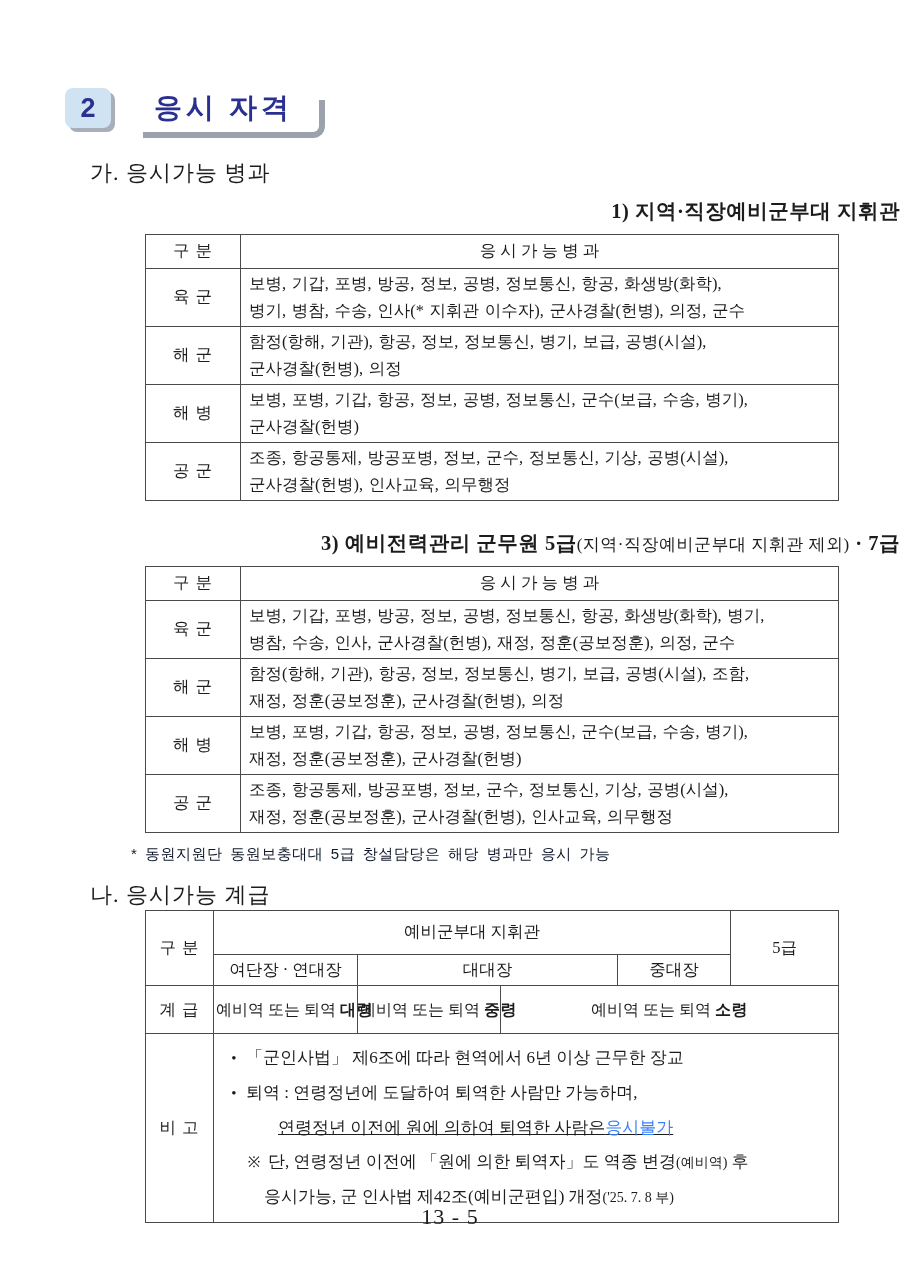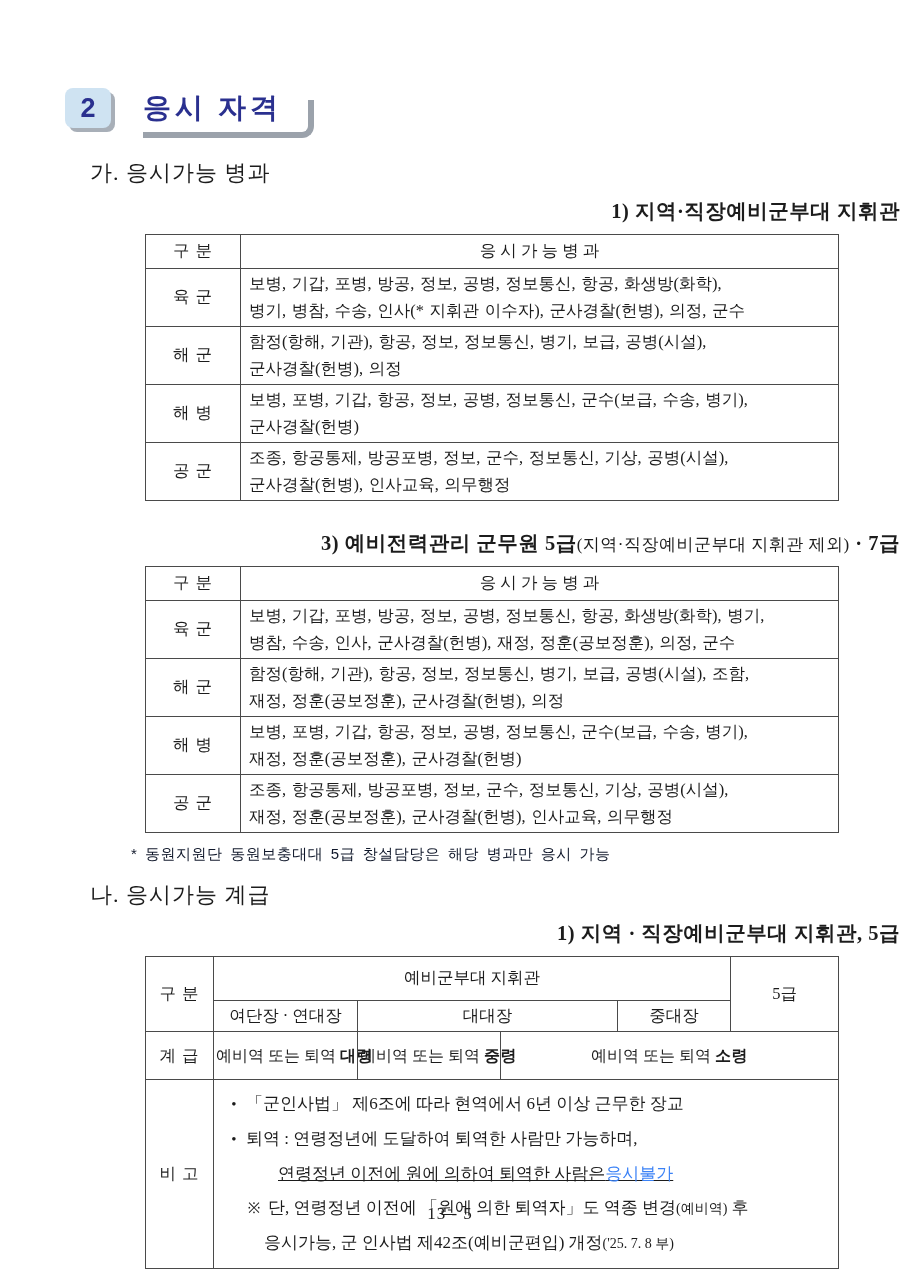--- a/index.html
+++ b/index.html
@@ -9,21 +9,21 @@
     overflow:hidden;box-sizing:border-box;
   }
   
   .hdr{margin:88px 0 0 65px;display:flex;align-items:flex-start;}
   .badge{
     width:46px;height:40px;background:#cfe3f2;border-radius:8px;
     color:#2a308f;font-weight:bold;font-size:27px;text-align:center;line-height:40px;
     font-family:"Liberation Sans",sans-serif;box-shadow:4px 4px 0 #a8afb8;
   }
   .title-box{position:relative;margin-left:20px;padding:1px 30px 9px 12px;}
-  .title-text{color:#2a308f;font-weight:bold;font-size:28px;letter-spacing:4px;white-space:nowrap;}
+  .title-text{color:#2a308f;font-weight:bold;font-size:28px;letter-spacing:4px;white-space:nowrap;margin-left:11px;}
   .title-shadow{position:absolute;left:12px;right:-2px;top:12px;bottom:-2px;
     border-right:6px solid #9ba2ab;border-bottom:6px solid #9ba2ab;border-radius:0 0 12px 0;}
   
   .h-a{margin:22px 0 0 90px;font-size:22px;font-weight:normal;letter-spacing:1px;}
   .h-sub{margin:9px 0 9px 118px;font-size:20.5px;font-weight:bold;letter-spacing:0.5px;text-align:right;}
   .h-sub .paren{font-weight:normal;font-size:17px;}
   
   table.doc{border-collapse:collapse;table-layout:fixed;margin-left:145px;width:693px;
     font-size:16.5px;line-height:1.6;padding-left:28px;}
   table.doc td{border:1px solid #4a4a4a;padding:2px 8px;vertical-align:middle;box-sizing:border-box;}
@@ -41,21 +41,21 @@
   table.t3 .rank b{letter-spacing:0.5px;}
   td.remarks{text-align:left;padding:8px 10px 10px 10px;font-size:17px;line-height:1.0;}
   .rline{display:flex;align-items:baseline;margin:10px 0;line-height:1.45;}
   .bullet{width:24px;flex:0 0 24px;font-size:15px;}
   .ind1{margin-left:56px;text-decoration:underline;}
   .ind2{margin-left:18px;}
   .ind3{margin-left:42px;}
   .red{color:#3b82f6;}
   .small{font-size:14px;}
   
-  .pageno{position:absolute;top:1204px;left:0;width:100%;text-align:center;font-size:17px;letter-spacing:1px;}
+  .pageno{position:absolute;top:1204px;left:0;width:100%;text-align:center;font-size:22px;letter-spacing:1px;}
 </style>
 </head>
 <body>
 
 <div class="page">
 
   <div class="hdr">
     <div class="badge">2</div>
     <div class="title-box">
       <span class="title-text">응시 자격</span>
@@ -132,21 +132,20 @@
       <td class="lbl">공 군</td>
       <td class="val">조종, 항공통제, 방공포병, 정보, 군수, 정보통신, 기상, 공병(시설),
 재정, 정훈(공보정훈), 군사경찰(헌병), 인사교육, 의무행정</td>
     </tr>
   </tbody>
     </table>
 
   <div class="footnote">* 동원지원단 동원보충대대 5급 창설담당은 해당 병과만 응시 가능</div>
 
   <div class="h-a" style="margin-top:16px">나. 응시가능 계급</div>
-  <div class="h-sub">1) 지역 · 직장예비군부대 지휘관, 5급</div>
 
   <table class="doc t3">
     <colgroup>
       <col style="width:68px">
         <col style="width:144px">
         <col style="width:143px">
       <col style="width:117px">
         <col style="width:113px">
         <col style="width:108px">
     </colgroup>

